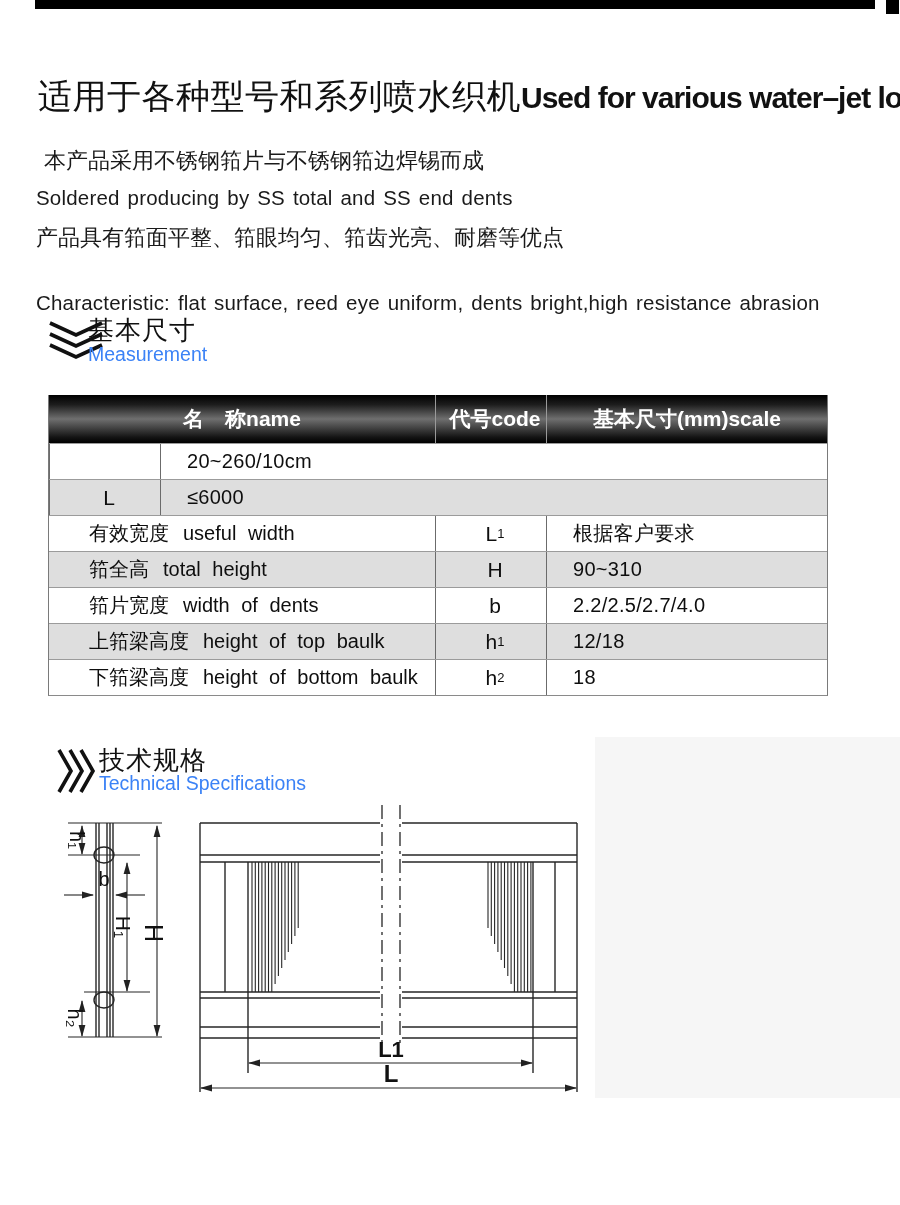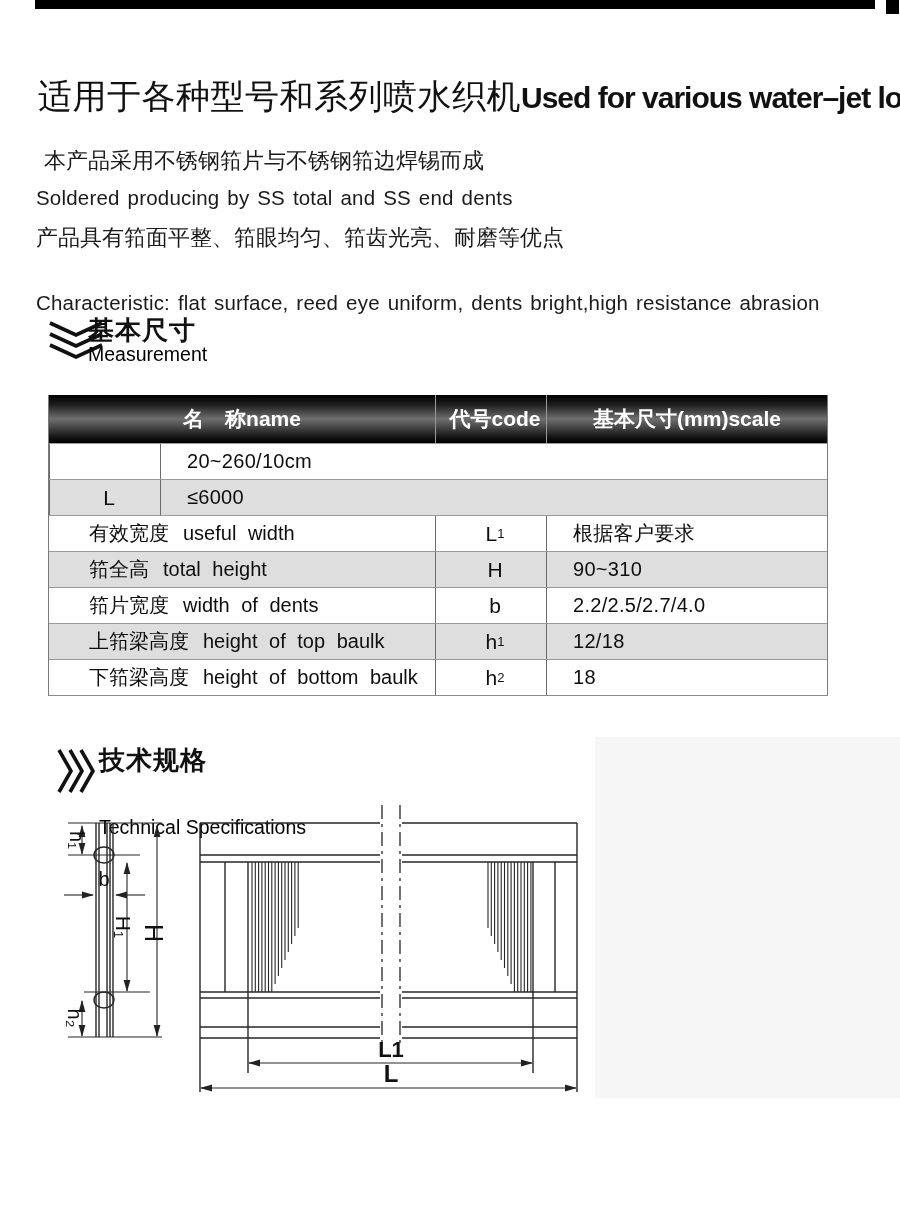--- a/index.html
+++ b/index.html
@@ -21,22 +21,22 @@
 
   
   .intro{font-size:22px;color:#1a1a1a;white-space:nowrap;}
   .intro.en{font-size:20.5px;letter-spacing:0.2px;word-spacing:2px;}
   .p1{left:44px;top:146px;}
   .p2{left:36px;top:186px;}
   .p3{left:36px;top:223px;}
   .p4{left:36px;top:259px;margin-top:32px;}
 
   
-  .sec-cn{font-size:26px;font-weight:bold;letter-spacing:1px;}
-  .sec-en{font-size:19.5px;color:#000000;}
+  .sec-cn{font-size:26px;font-weight:normal;letter-spacing:1px;}
+  .sec-en{font-size:19.5px;color:#3b82f6;}
 
   
   .spec-table{left:48px;top:395px;width:780px;border-left:1px solid #7a7a7a;border-right:1px solid #7a7a7a;border-bottom:1px solid #8a8a8a;box-sizing:border-box;}
   .t-head{display:flex;height:48px;color:#fff;font-weight:bold;font-size:21px;
     background:linear-gradient(180deg,#000 0%,#1d1d1d 20%,#6f6f6f 50%,#575757 60%,#141414 88%,#000 100%);}
   .t-head>div{display:flex;justify-content:center;align-items:center;height:100%;box-sizing:border-box;}
   .t-head .c2,.t-head .c3{border-left:1px solid #9a9a9a;}
   .c1{width:386px;} .c2{width:111px;padding-left:8px;} .c3{flex:1;}
   .t-row{display:flex;height:35px;font-size:20px;color:#0e0e0e;border-top:1px solid #9b9b9b;background:#fff;}
   .t-row.alt{background:#dedede;}
@@ -156,21 +156,21 @@
 </div>
 
 <div class="abs gray-panel"></div>
 
 <svg class="abs" style="left:57px;top:748px;" width="44" height="46" viewBox="0 0 44 46">
   <polyline points="2,2 14,23 2,44" stroke="#111" stroke-width="3.6" fill="none"></polyline>
   <polyline points="13,2 25,23 13,44" stroke="#111" stroke-width="3.6" fill="none"></polyline>
   <polyline points="24,2 36,23 24,44" stroke="#111" stroke-width="3.6" fill="none"></polyline>
 </svg>
 <div class="abs sec-cn" style="left:99px;top:743px;">技术规格</div>
-<div class="abs sec-en" style="left:99px;top:816px;">Technical Specifications</div>
+<div class="abs sec-en" style="left:99px;top:772px;">Technical Specifications</div>
 
 <svg class="abs" style="left:40px;top:800px;" width="165" height="300" viewBox="0 0 165 300">
   <defs>
     <marker id="aE" markerWidth="14" markerHeight="10" refX="12" refY="5" orient="auto" markerUnits="userSpaceOnUse">
       <path d="M1,1.6 L13,5 L1,8.4 z" fill="#222"></path>
     </marker>
     <marker id="aS" markerWidth="14" markerHeight="10" refX="2" refY="5" orient="auto" markerUnits="userSpaceOnUse">
       <path d="M13,1.6 L1,5 L13,8.4 z" fill="#222"></path>
     </marker>
   </defs>

